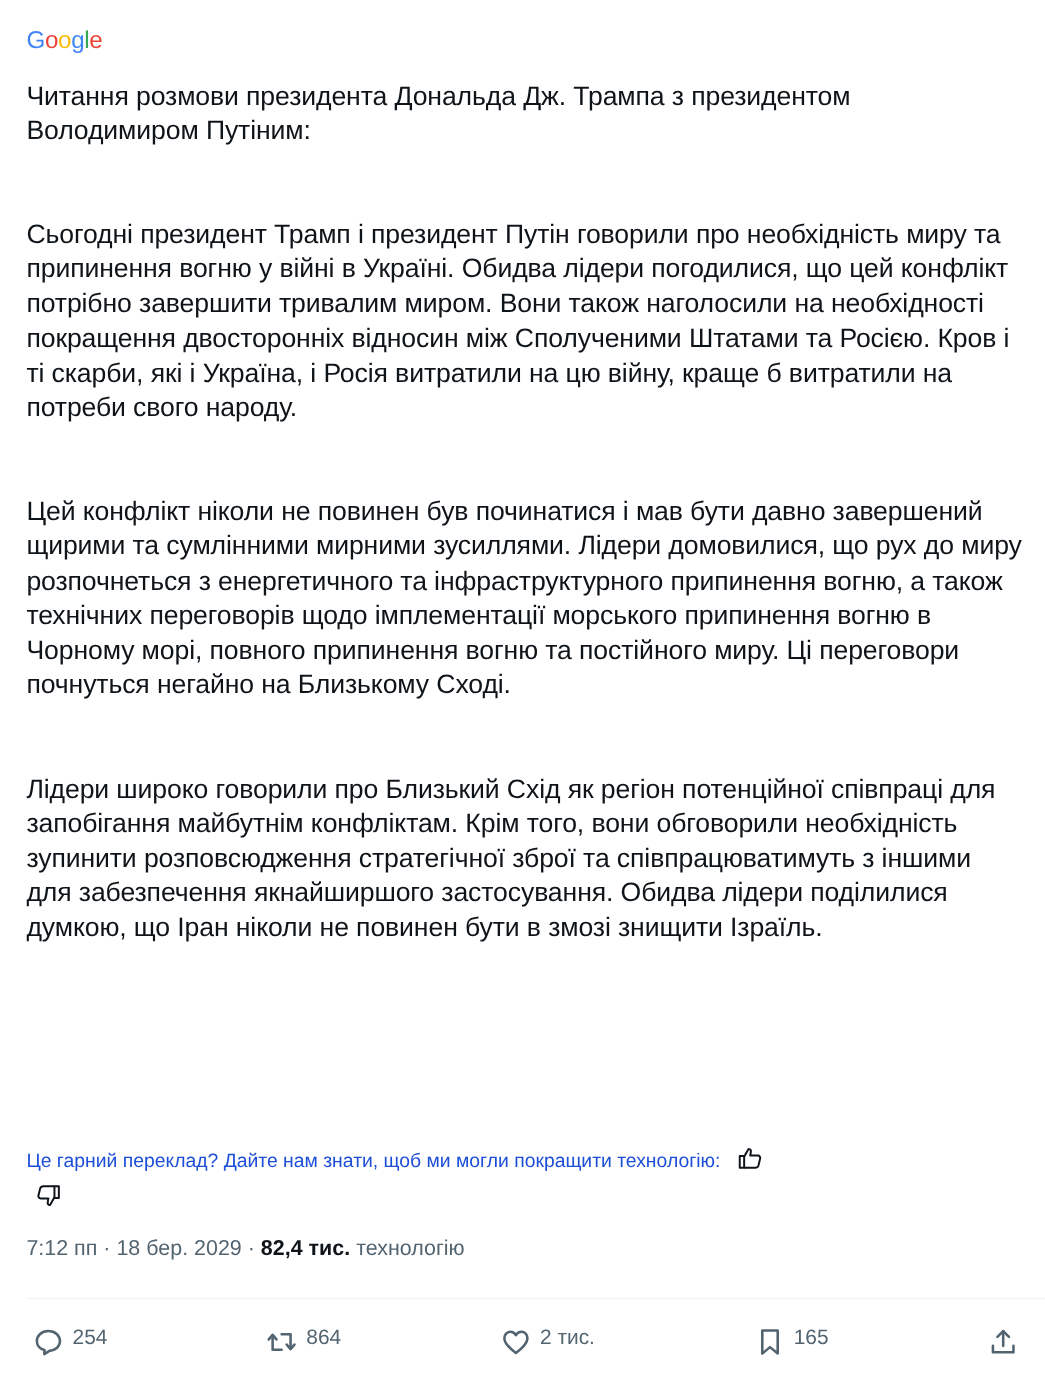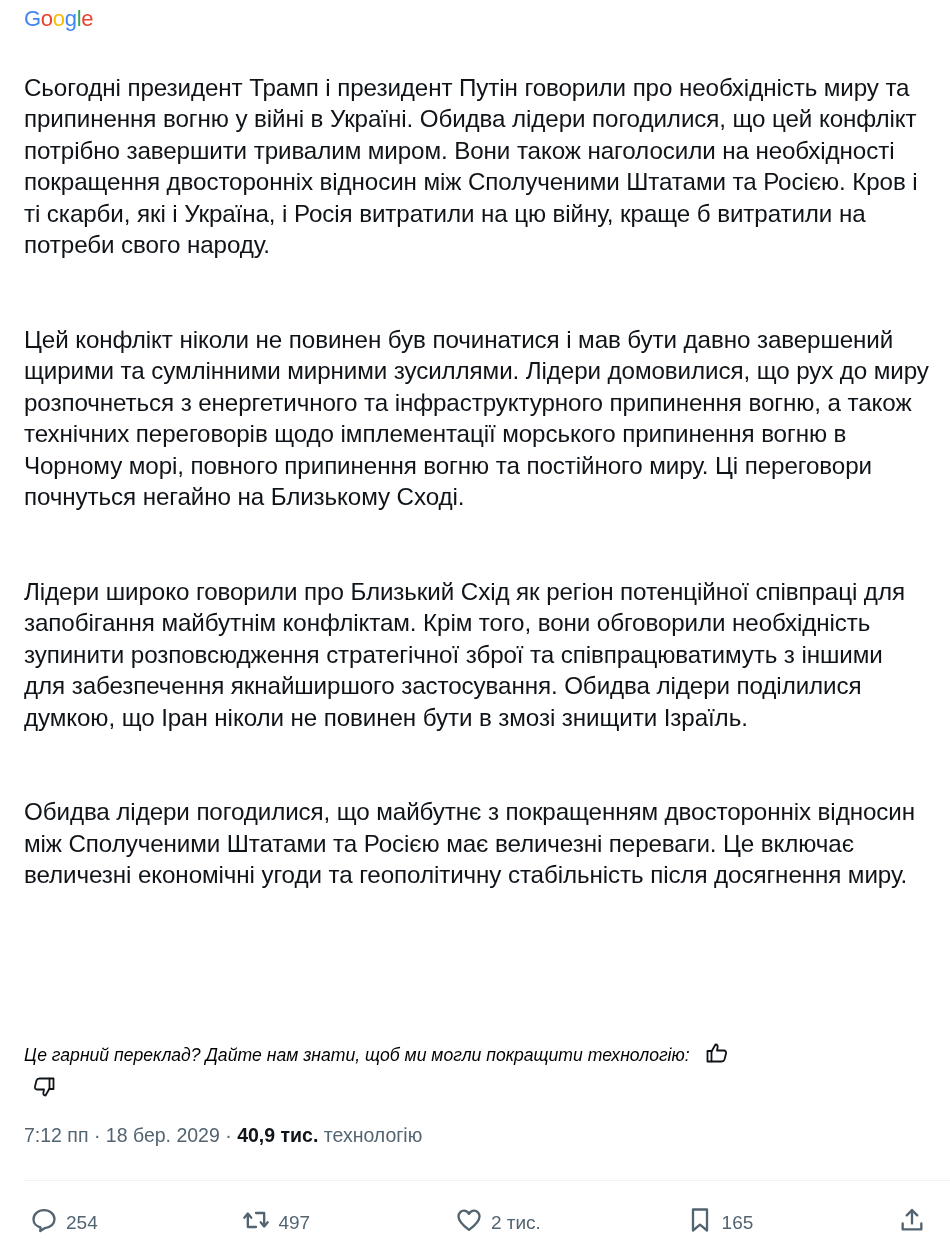--- a/index.html
+++ b/index.html
@@ -6,104 +6,104 @@
   body {
     width: 950px; height: 1252px; overflow: hidden; position: relative;
     font-family: "Liberation Sans", "DejaVu Sans", sans-serif;
     color: #0f1419;
   }
   .translate-line {
     position: absolute; left: 24px; top: 6px;
     font-size: 19px; color: #1d9bf0; letter-spacing: 0.1px;
     display: flex; align-items: baseline; gap: 6px;
   }
-  .google-logo { font-size: 22px; font-weight: 500; letter-spacing: -0.3px; }
+  .google-logo { font-size: 22px; font-weight: 500; letter-spacing: -0.3px; margin-top: 18px; }
   .google-logo span { display: inline; }
   .post-body {
     position: absolute; left: 24px; top: 40px; width: 905px;
     font-size: 24.2px; line-height: 31.5px; letter-spacing: -0.1px;
     white-space: pre-line;
   }
   .post-body p { margin: 0 0 31.5px 0; }
   .feedback {
     position: absolute; left: 24px; top: 1040px; width: 900px;
-    font-size: 17.6px; line-height: 30px; color: #000000; font-style: italic;
+    font-size: 17.6px; line-height: 30px; color: #1d4ed8;
   }
   .feedback .thumb { display: inline-block; vertical-align: -4px; cursor: pointer; }
   .thumb-up { margin-left: 10px; }
   .meta {
     position: absolute; left: 24px; top: 1124px;
     font-size: 19.5px; color: #536471;
   }
   .meta b { color: #0f1419; font-weight: 700; }
   .divider {
     position: absolute; left: 24px; right: 0; top: 1180px; height: 1px; background: #eff3f4;
   }
   .actions {
     position: absolute; left: 30px; right: 24px; top: 1200px; height: 40px;
     display: flex; align-items: center; justify-content: space-between;
   }
-  .action { display: flex; align-items: flex-end; gap: 8px; color: #536471; font-size: 19px; cursor: pointer; }
+  .action { display: flex; align-items: flex-start; gap: 8px; color: #536471; font-size: 19px; cursor: pointer; }
   .action svg { width: 28px; height: 28px; fill: none; stroke: #536471; stroke-width: 2; }
 </style>
 </head>
 <body>
 
 <div class="translate-line">
   <span class="google-logo">
     <span style="color:#4285f4">G</span><span style="color:#ea4335">o</span><span style="color:#fbbc05">o</span><span style="color:#4285f4">g</span><span style="color:#34a853">l</span><span style="color:#ea4335">e</span>
   </span>
 </div>
 
 <div class="post-body">
+  <p>Читання розмови президента Дональда Дж. Трампа з президентом Володимиром Путіним:</p>
   <p>Сьогодні президент Трамп і президент Путін говорили про необхідність миру та припинення вогню у війні в Україні. Обидва лідери погодилися, що цей конфлікт потрібно завершити тривалим миром. Вони також наголосили на необхідності покращення двосторонніх відносин між Сполученими Штатами та Росією. Кров і ті скарби, які і Україна, і Росія витратили на цю війну, краще б витратили на потреби свого народу.</p>
   <p>Цей конфлікт ніколи не повинен був починатися і мав бути давно завершений щирими та сумлінними мирними зусиллями. Лідери домовилися, що рух до миру розпочнеться з енергетичного та інфраструктурного припинення вогню, а також технічних переговорів щодо імплементації морського припинення вогню в Чорному морі, повного припинення вогню та постійного миру. Ці переговори почнуться негайно на Близькому Сході.</p>
   <p>Лідери широко говорили про Близький Схід як регіон потенційної співпраці для запобігання майбутнім конфліктам. Крім того, вони обговорили необхідність зупинити розповсюдження стратегічної зброї та співпрацюватимуть з іншими для забезпечення якнайширшого застосування. Обидва лідери поділилися думкою, що Іран ніколи не повинен бути в змозі знищити Ізраїль.</p>
-  <p>Обидва лідери погодилися, що майбутнє з покращенням двосторонніх відносин між Сполученими Штатами та Росією має величезні переваги. Це включає величезні економічні угоди та геополітичну стабільність після досягнення миру.</p>
 </div>
 
 <div class="feedback">
   <span>Це гарний переклад? Дайте нам знати, щоб ми могли покращити технологію:</span>
   <span class="thumb thumb-up">
     <svg width="24" height="24" viewBox="0 0 24 24" fill="none" stroke="#0f1419" stroke-width="1.8" stroke-linejoin="round">
       <rect x="2.5" y="10" width="4" height="10.5"></rect>
       <path d="M6.5 10.5 L10.5 3.5 C12.5 3.5 13 5 12.5 7 L12 9.5 L19 9.5 C20.5 9.5 21.5 11 21 12.5 L19.5 18.5 C19 20 18 20.5 16.5 20.5 L6.5 20.5"></path>
     </svg>
   </span>
   <br>
   <span class="thumb" style="margin-left:8px">
     <svg width="24" height="24" viewBox="0 0 24 24" fill="none" stroke="#0f1419" stroke-width="1.8" stroke-linejoin="round">
       <rect x="17.5" y="3.5" width="4" height="10.5"></rect>
       <path d="M17.5 13.5 L13.5 20.5 C11.5 20.5 11 19 11.5 17 L12 14.5 L5 14.5 C3.5 14.5 2.5 13 3 11.5 L4.5 5.5 C5 4 6 3.5 7.5 3.5 L17.5 3.5"></path>
     </svg>
   </span>
 </div>
 
 <div class="meta">
-  <span>7:12 пп</span><span> · </span><span>18 бер. 2029</span><span> · </span><b>40,9 тис.</b>
+  <span>7:12 пп</span><span> · </span><span>18 бер. 2029</span><span> · </span><b>82,4 тис.</b>
   <span>технологію</span>
 </div>
 
 <div class="divider"></div>
 
 <div class="actions">
   <div class="action">
     <svg viewBox="0 0 24 24">
       <path d="M12 3.5 C6.8 3.5 3 7 3 11.3 C3 15 5.8 17.6 9 18.3 L8.8 21.5 L12.8 18.9 C17.7 18.5 21 15.3 21 11.3 C21 7 17.2 3.5 12 3.5 Z" stroke-linejoin="round"></path>
     </svg>
     <span>254</span>
   </div>
   <div class="action">
     <svg viewBox="0 0 24 24" stroke-linecap="round" stroke-linejoin="round">
       <path d="M5 7 L5 18 L12 18"></path>
       <path d="M2 10 L5 6.5 L8 10"></path>
       <path d="M19 17 L19 6 L12 6"></path>
       <path d="M16 14 L19 17.5 L22 14"></path>
     </svg>
-    <span>497</span>
+    <span>864</span>
   </div>
   <div class="action">
     <svg viewBox="0 0 24 24" stroke-linejoin="round">
       <path d="M12 20.5 C6 16 3 12.8 3 9 C3 6.2 5.1 4 7.7 4 C9.6 4 11.1 5.1 12 6.7 C12.9 5.1 14.4 4 16.3 4 C18.9 4 21 6.2 21 9 C21 12.8 18 16 12 20.5 Z"></path>
     </svg>
     <span>2 тис.</span>
   </div>
   <div class="action">
     <svg viewBox="0 0 24 24" stroke-linejoin="round">
       <path d="M6 3 L18 3 L18 21 L12 16 L6 21 Z"></path>

